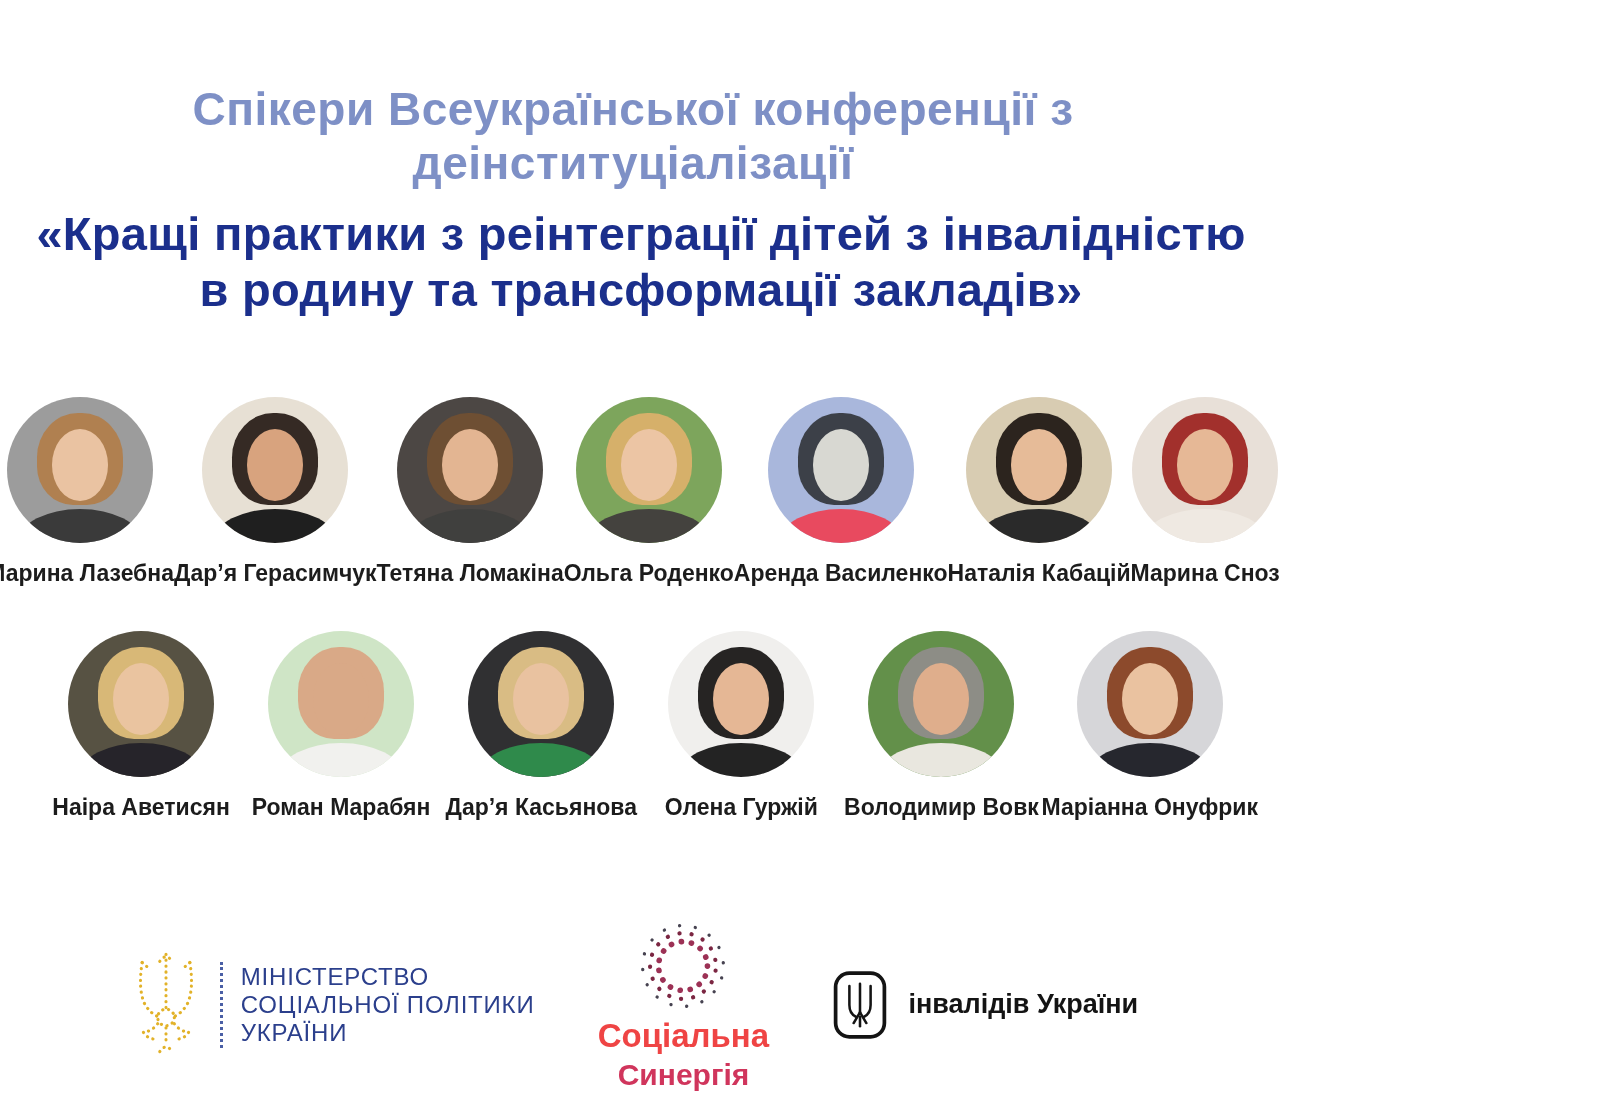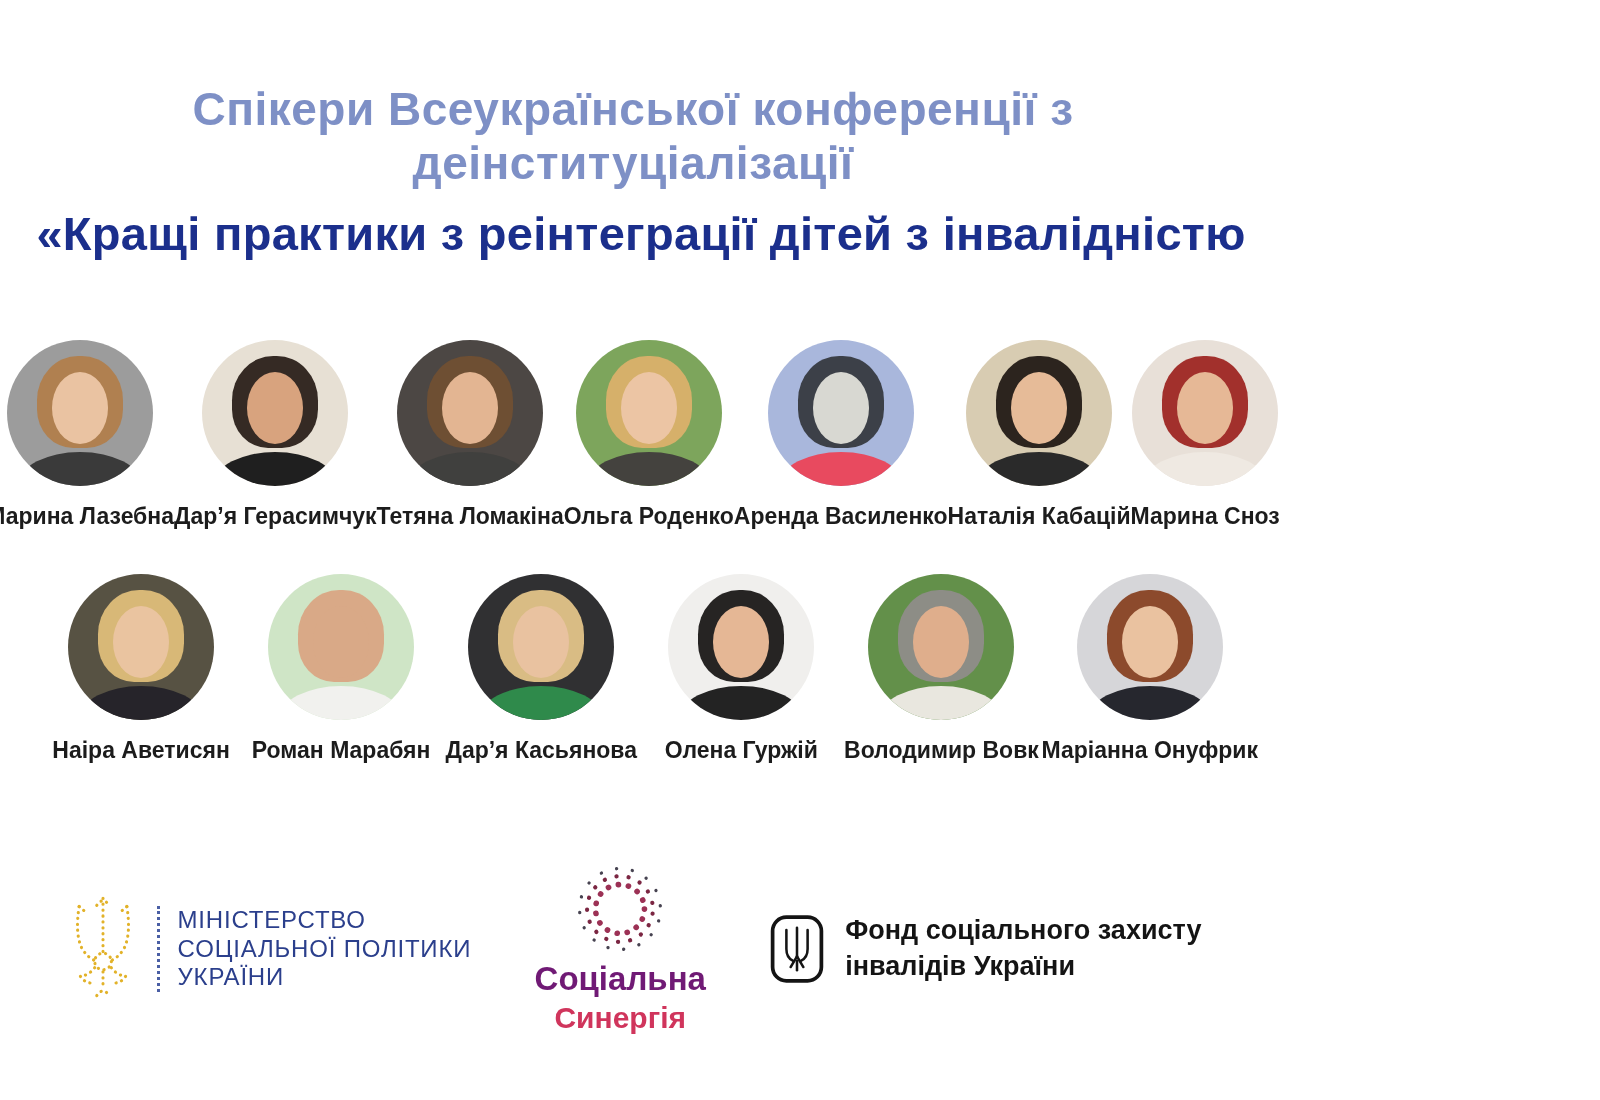--- a/index.html
+++ b/index.html
@@ -59,36 +59,37 @@
   .ministry-logo { display: flex; align-items: center; }
   .ministry-divider {
     border-left: 3px dotted #4a5fa5; height: 86px; margin: 0 18px 0 16px;
   }
   .ministry-text {
     font-size: 24px; font-weight: 400; letter-spacing: 0.8px;
     color: #2b3f8c; line-height: 1.18; text-align: left;
   }
 
   .synergy-logo { display: flex; flex-direction: column; align-items: center; width: 190px; }
-  .synergy-line1 { font-size: 33px; font-weight: 700; color: #701a75; margin-top: 4px; }
+  .synergy-line1 { font-size: 33px; font-weight: 700; color: #ef4444; margin-top: 4px; }
   .synergy-line2 { font-size: 30px; font-weight: 700; color: #d0355c; margin-top: 3px; }
 
   .fund-logo { display: flex; align-items: center; gap: 20px; }
   .fund-text {
     font-size: 27px; font-weight: 700; color: #141414; line-height: 1.32; text-align: left;
   }
 </style>
 </head>
 <body>
 
 <div class="poster">
 
   <div class="title-block">
     <div class="title-line1">Спікери Всеукраїнської конференції з деінституціалізації</div>
     <div class="title-line2">«Кращі практики з реінтеграції дітей з інвалідністю</div>
+    <div class="title-line3">в родину та трансформації закладів»</div>
   </div>
 
   <div class="speakers-row row1">
     <div class="speaker">
       <div class="avatar" style="--bg:#9c9c9c;--hair:#b08050;--skin:#eac3a2;--shirt:#3a3a3a">
           <div class="hair"></div>
           <div class="face"></div>
           <div class="body"></div>
         </div>
       <div class="speaker-name">Марина Лазебна</div>
@@ -238,19 +239,18 @@
         <g stroke="#141414" stroke-width="2.4" fill="none" stroke-linecap="round">
           <path d="M26 13 V40"></path>
           <path d="M16 15 V33 Q16 41 22 44"></path>
           <path d="M36 15 V33 Q36 41 30 44"></path>
           <path d="M26 40 L20 50"></path>
           <path d="M26 40 L32 50"></path>
           <path d="M26 44 V53"></path>
         </g>
       </svg>
       <div class="fund-text">
-        <div>Фонд соціального захисту</div>
         <div>інвалідів України</div>
       </div>
     </div>
 
   </div>
 </div>
 
 </body></html>

